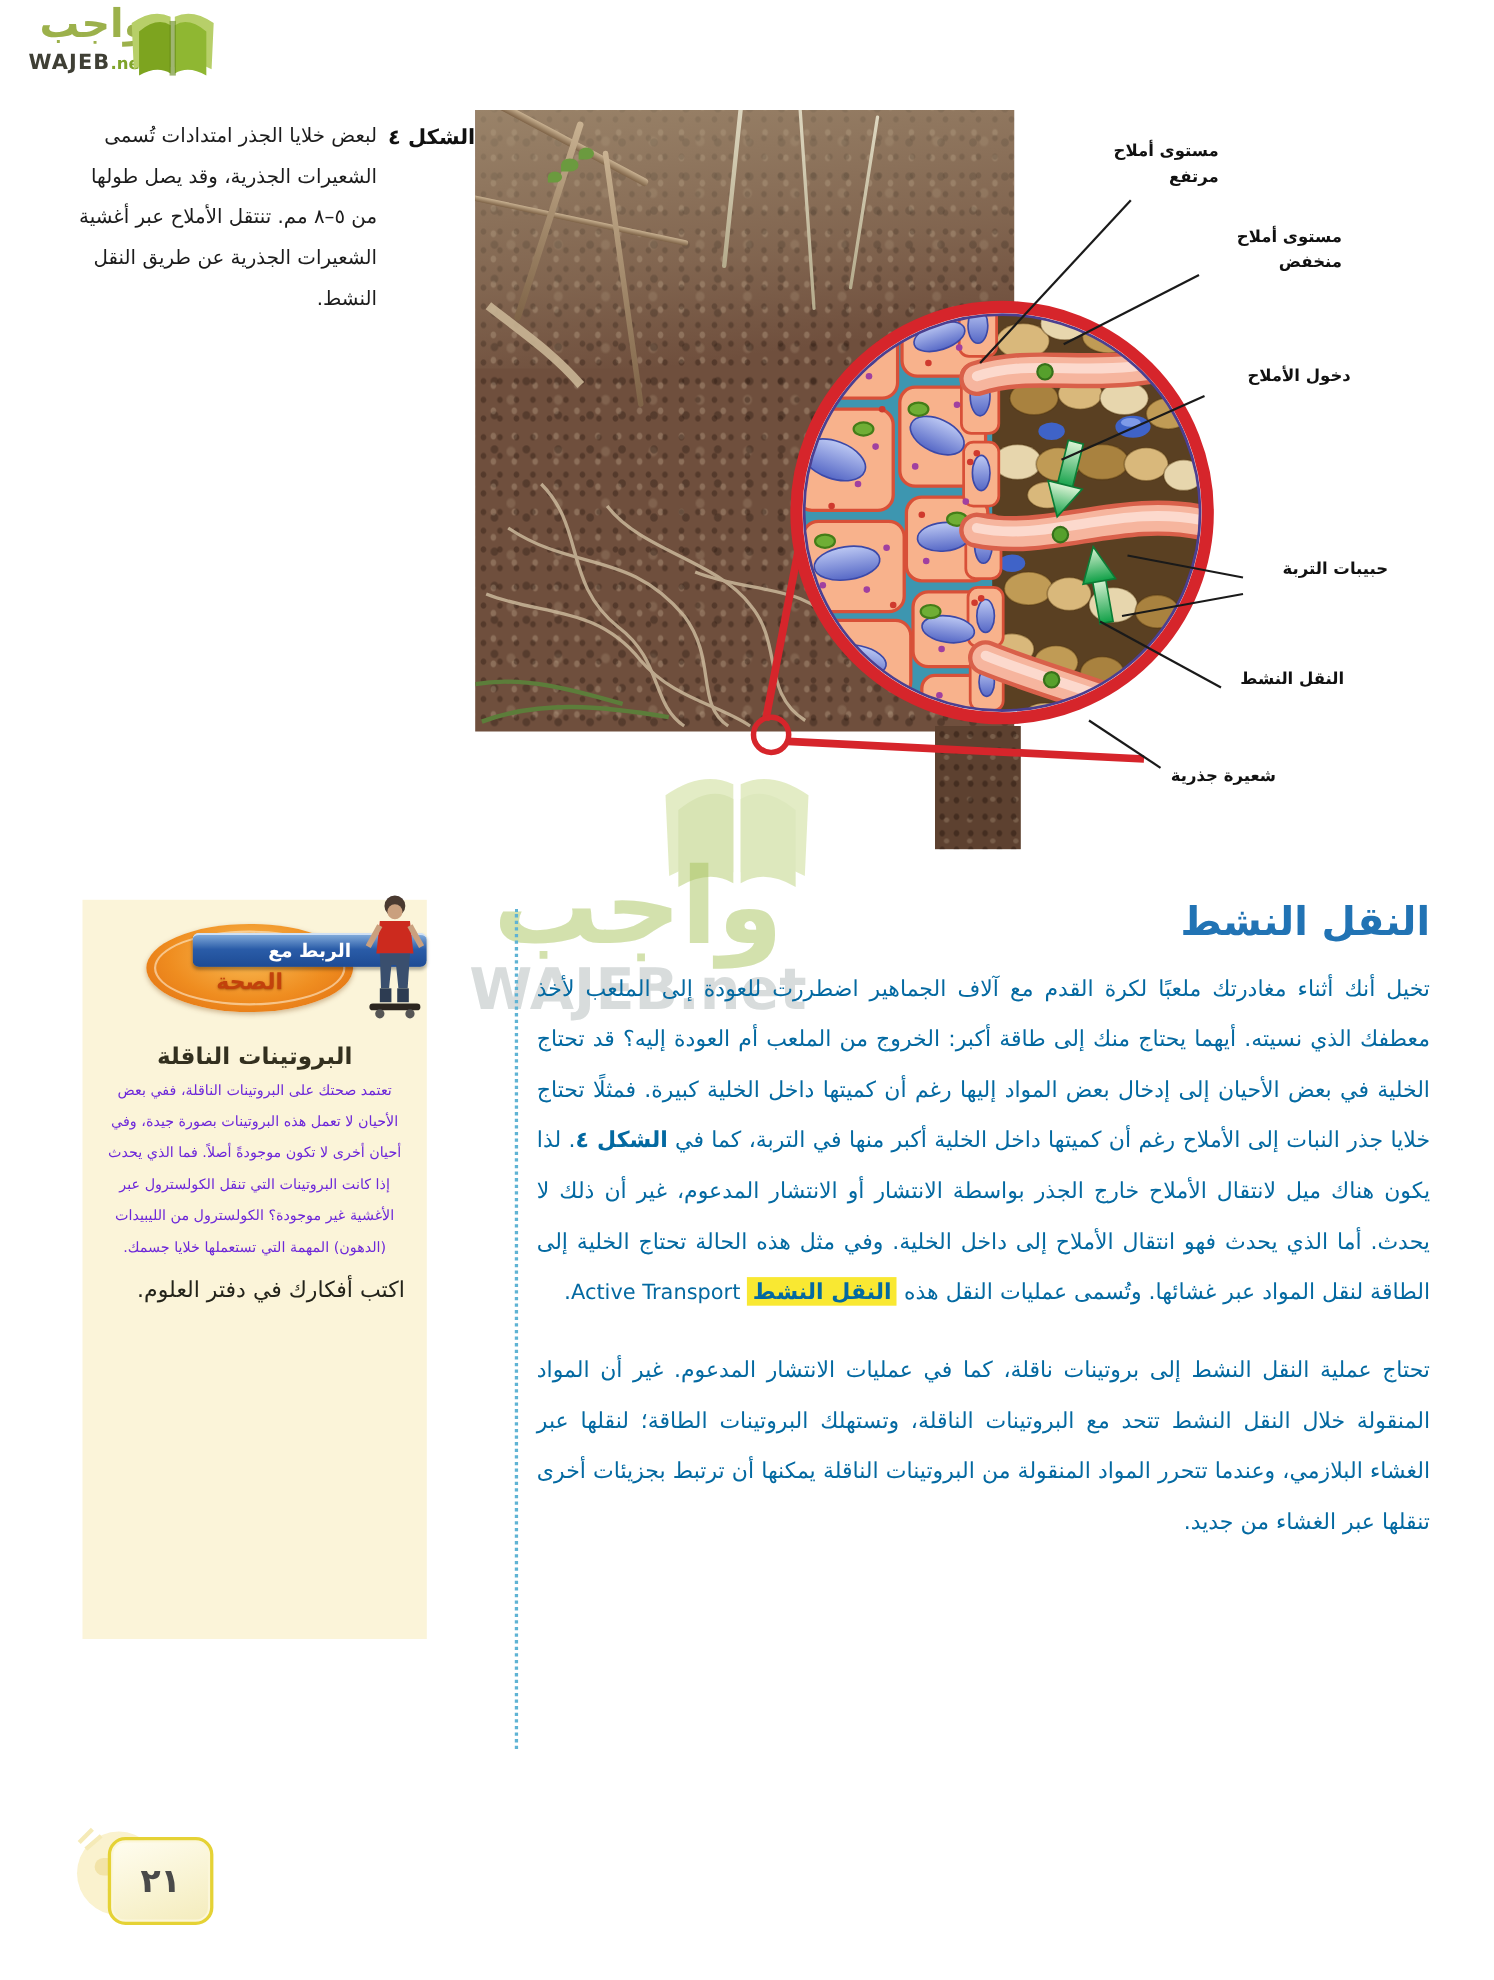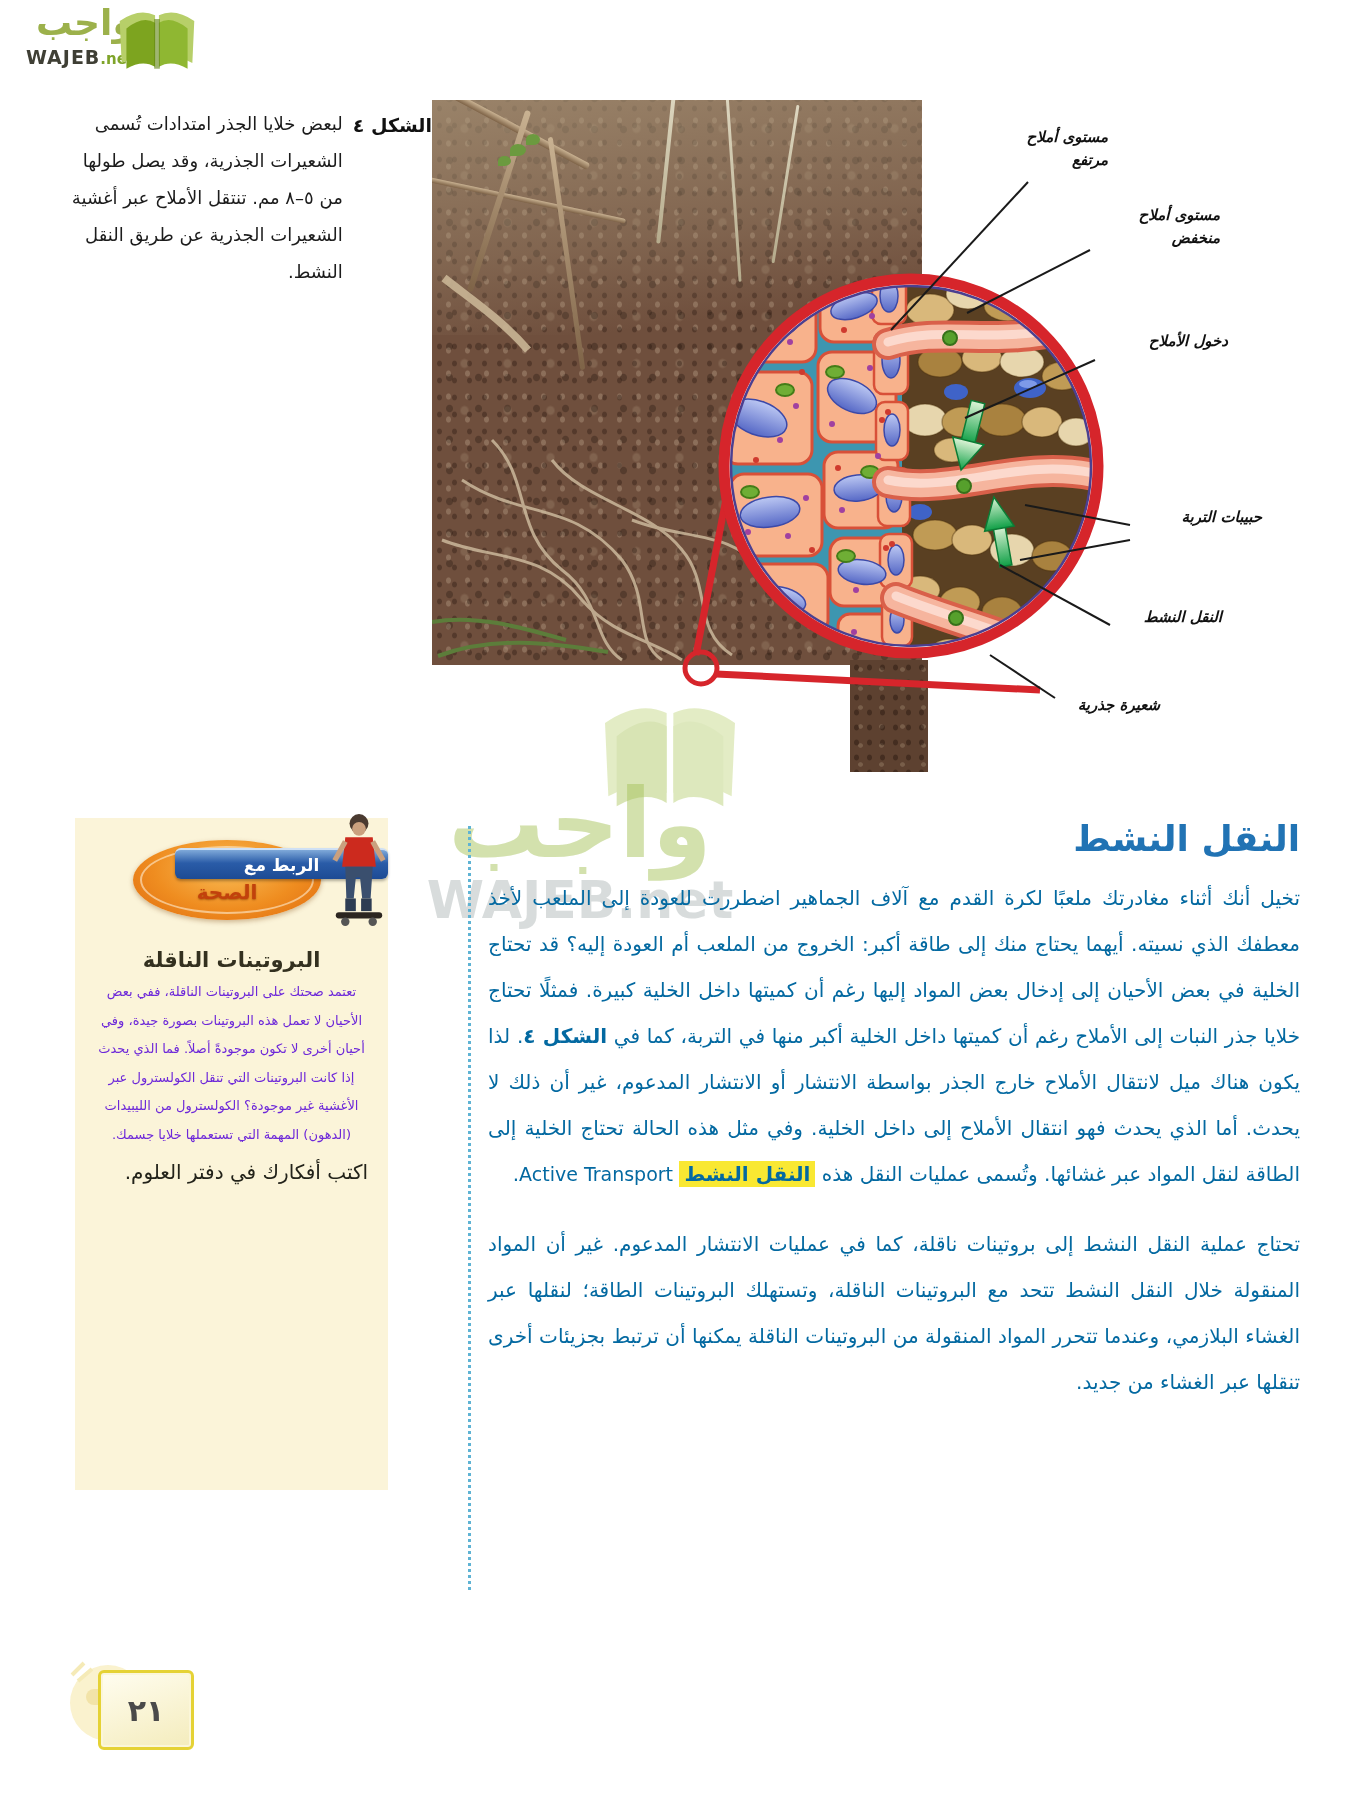--- a/index.html
+++ b/index.html
@@ -38,21 +38,21 @@
     background-image:
       radial-gradient(rgba(30,15,8,.4) 2px, transparent 3px),
       radial-gradient(rgba(215,195,165,.22) 2px, transparent 3px);
     background-size:13px 15px,21px 19px;}
 
   
   .diagram{position:absolute;left:620px;top:120px;width:650px;height:620px;z-index:2;}
 
   
   .dlabel{position:absolute;z-index:3;font-size:15px;font-weight:bold;color:#111;
-    text-align:right;direction:rtl;white-space:pre-line;line-height:1.55;font-style:italic;}
+    text-align:right;direction:rtl;white-space:pre-line;line-height:1.55;}
 
   
   .wm{position:absolute;left:375px;top:698px;width:410px;z-index:1;text-align:center;pointer-events:none;}
   .wm-book{opacity:.38;margin-left:180px;}
   .wm-ar{font-size:96px;font-weight:bold;color:#a8c45e;opacity:.5;line-height:1.0;margin-top:-46px;}
   .wm-en{font-size:52px;font-weight:bold;color:#a9b2b2;opacity:.45;line-height:1.0;margin-top:2px;}
 
   
   .vrule{position:absolute;left:468px;top:826px;height:764px;width:0;border-left:3px dotted #5fb3d4;z-index:2;}
   .main{position:absolute;left:488px;top:818px;width:812px;direction:rtl;z-index:2;}
@@ -77,21 +77,21 @@
   .badge-health{position:absolute;left:58px;top:62px;width:188px;text-align:center;color:#c2410c;
     font-size:20px;font-weight:bold;text-shadow:0 1px 2px rgba(140,60,0,.65);direction:rtl;}
   .kid{position:absolute;right:2px;top:-6px;}
   .sb-title{margin:8px 20px 6px 20px;font-size:21px;font-weight:bold;color:#33301f;text-align:center;direction:rtl;}
   .sb-body{margin:0 20px;font-size:13px;line-height:2.2;color:#6d28d9;text-align:center;direction:rtl;}
   .sb-foot{margin:0 20px;font-size:20px;line-height:2.2;color:#23231a;text-align:right;direction:rtl;}
 
   
   .pagedeco{position:absolute;left:58px;top:1655px;z-index:1;opacity:.75;}
   .pagenum{position:absolute;left:98px;top:1670px;width:90px;height:74px;z-index:2;
-    background:linear-gradient(160deg,#fffdf0,#f4ecbc);border:3px solid #e5d235;border-radius:6px;
+    background:linear-gradient(160deg,#fffdf0,#f4ecbc);border:3px solid #e5d235;border-radius:16px;
     box-shadow:inset 0 0 0 2px #fbf6d9;display:flex;align-items:center;justify-content:center;
     font-size:30px;font-weight:bold;color:#4a4a4a;}
 </style>
 </head>
 <body>
 
 <div class="page">
 
   <div class="logo">
     <div class="logo-ar">واجب</div>

